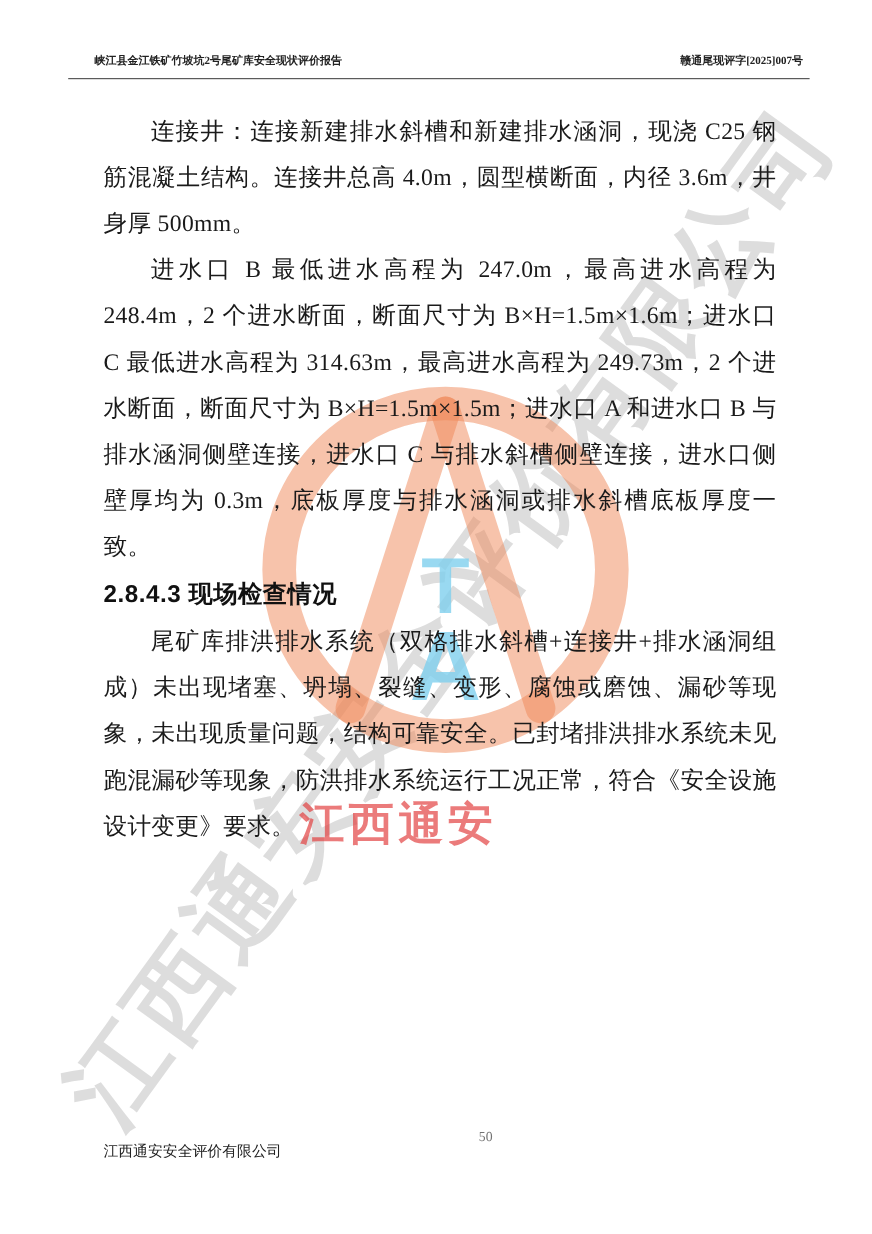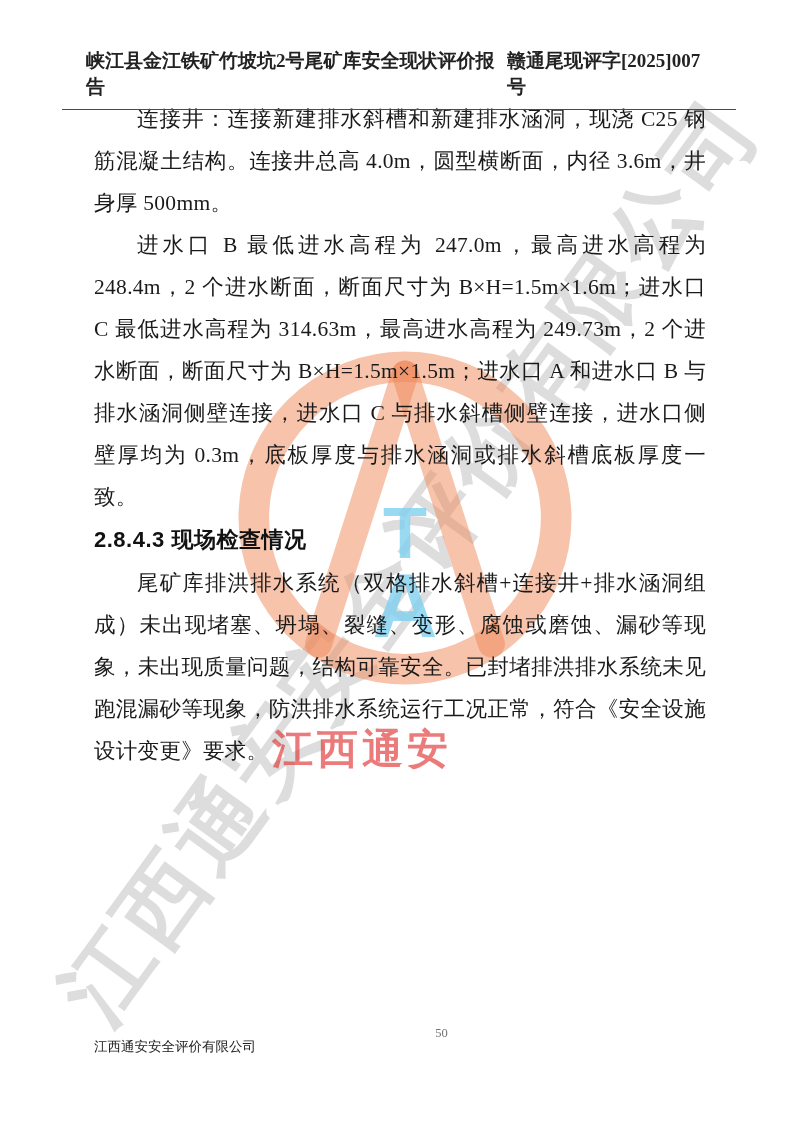--- a/index.html
+++ b/index.html
@@ -60,26 +60,26 @@
     position: absolute;
     left: 62px;
     top: 48px;
     width: 674px;
     display: flex;
     justify-content: space-between;
     align-items: flex-end;
     padding-bottom: 9px;
     border-bottom: 1.5px solid #4a4a4a;
     z-index: 3;
-    font-size: 19px;
+    font-size: 10px;
     font-weight: 600;
     color: #222;
   }
   .header-left { margin-left: 24px; }
-  .header-right { margin-right: 20px; }
+  .header-right { margin-right: 6px; }
 
   
   .content {
     position: absolute;
     left: 94px;
     top: 98px;
     width: 612px;
     z-index: 2;
   }
   .body-para {

